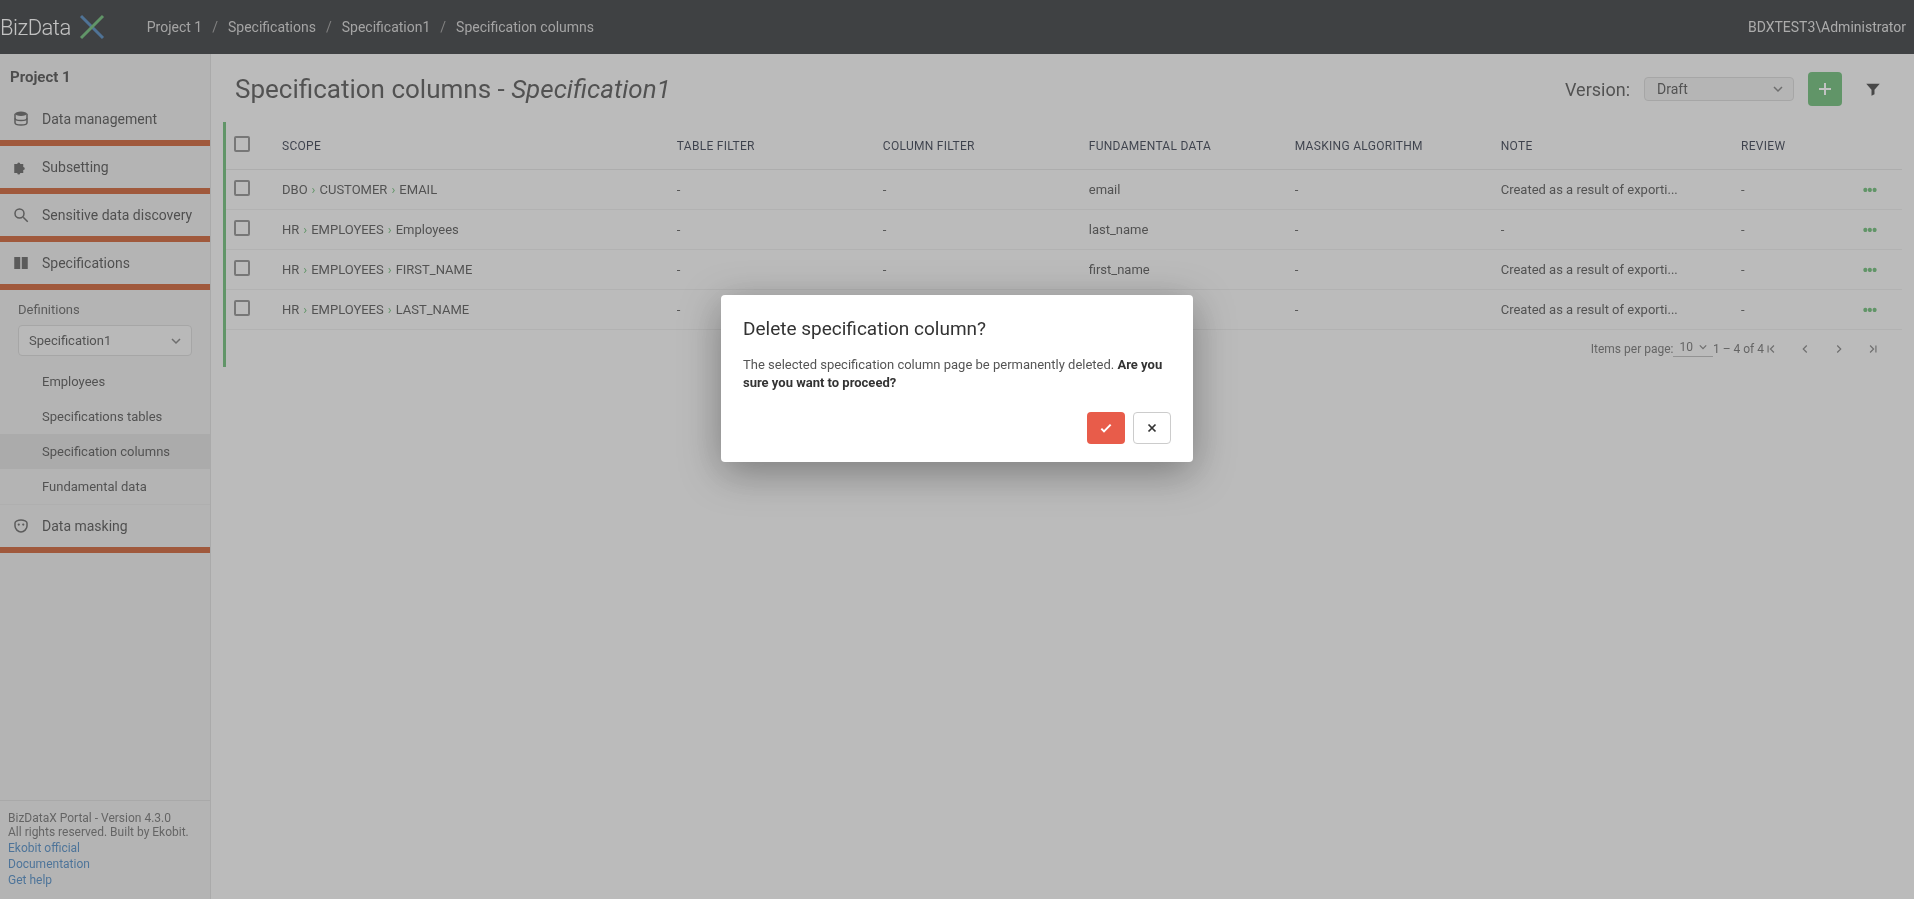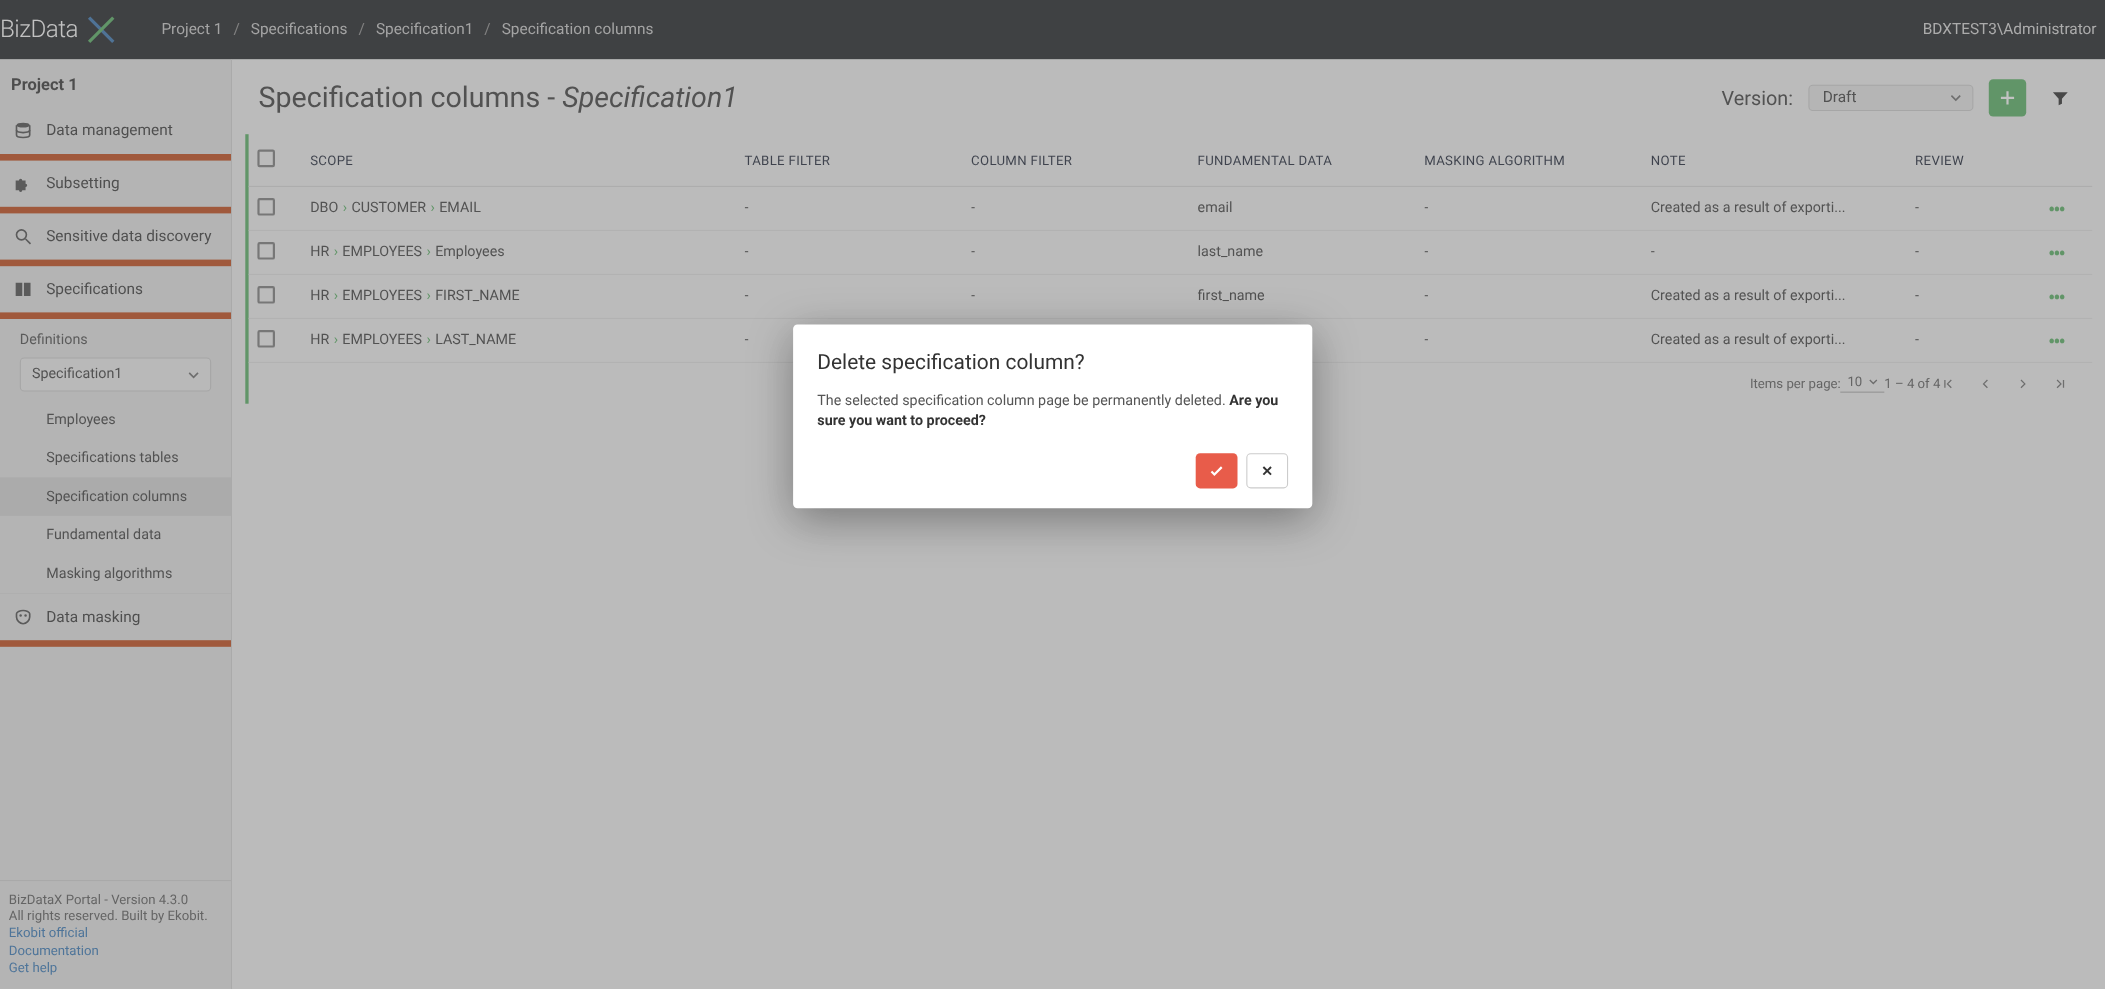--- a/index.html
+++ b/index.html
@@ -135,21 +135,20 @@
       <span>Specification1</span>
       <svg width="10" height="10" viewBox="0 0 10 10">
           <path d="M1 3l4 4 4-4" stroke="#666" stroke-width="1.5" fill="none"></path>
         </svg>
     </div>
 
     <div class="sub-item"><span>Employees</span></div>
     <div class="sub-item"><span>Specifications tables</span></div>
     <div class="sub-item active"><span>Specification columns</span></div>
     <div class="sub-item"><span>Fundamental data</span></div>
-    <div class="sub-item"><span>Masking algorithms</span></div>
 
     <div class="nav-item" style="border-top:1px solid #ddd;">
       <svg class="icon" viewBox="0 0 24 24">
           <path d="M4 8c0-2 4-4 8-4s8 2 8 4v4c0 4-4 8-8 8s-8-4-8-8V8z" fill="none" stroke="currentColor" stroke-width="2"></path>
           <circle cx="9" cy="10" r="1.5" fill="currentColor"></circle>
           <circle cx="15" cy="10" r="1.5" fill="currentColor"></circle>
         </svg>
       <span>Data masking</span>
     </div>
 

